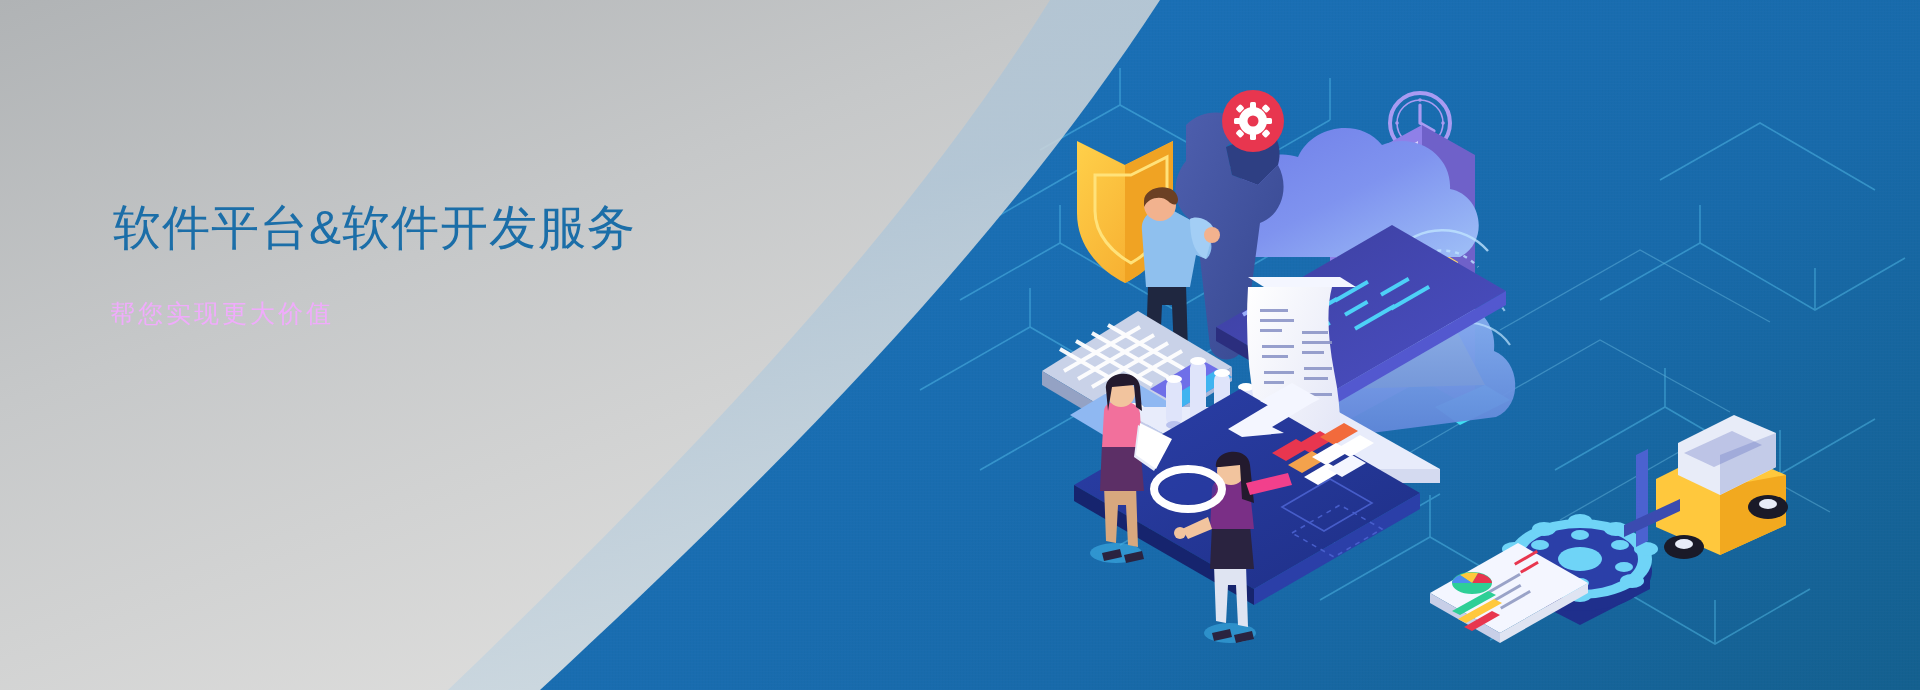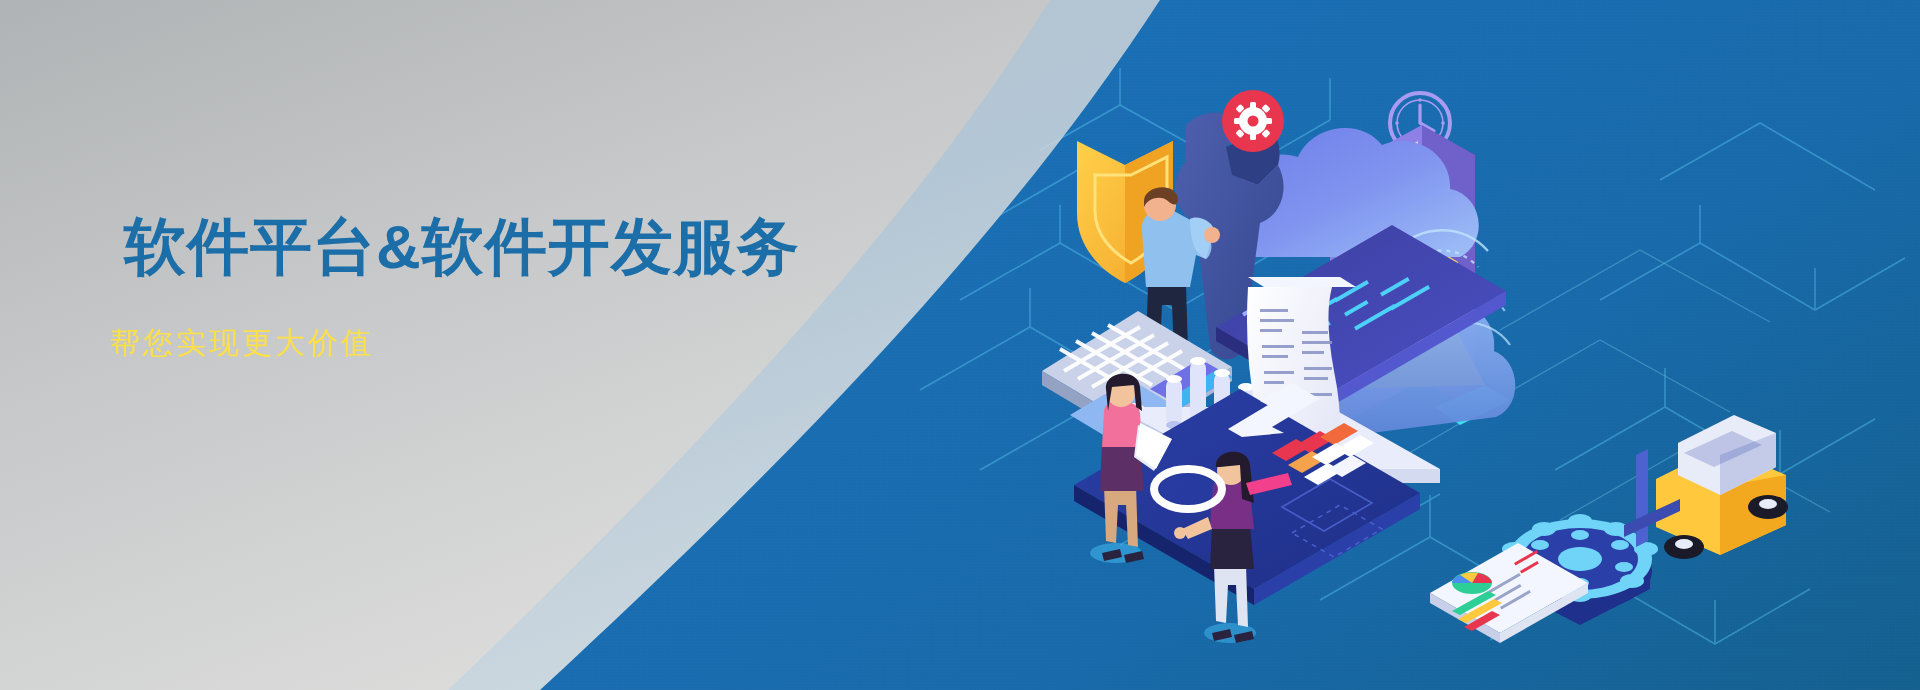--- a/index.html
+++ b/index.html
@@ -21,25 +21,25 @@
     position:absolute;inset:0;opacity:.30;
     background-image:
       repeating-linear-gradient(0deg,rgba(255,255,255,.035) 0 1px,transparent 1px 3px),
       repeating-linear-gradient(90deg,rgba(0,0,0,.035) 0 1px,transparent 1px 3px);
   }
   .bg-curve{position:absolute;inset:0;}
 
   
   .copy{position:absolute;left:108px;top:196px;width:760px;}
   .headline{
-    font-size:62px;line-height:1.12;font-weight:700;color:#1b6ea8;
-    letter-spacing:1px;margin:16px;white-space:nowrap;
+    font-size:48px;line-height:1.12;font-weight:400;color:#1b6ea8;
+    letter-spacing:1px;margin:5px;white-space:nowrap;
   }
   .subhead{
-    margin:42px 0 0 2px;font-size:30px;color:#fde047;
+    margin:42px 0 0 2px;font-size:25px;color:#f0abfc;
     letter-spacing:3px;font-weight:400;
   }
 
   
   .art{position:absolute;left:1020px;top:55px;width:900px;height:620px;}
 </style>
 </head>
 <body>
 
 <div class="banner">

